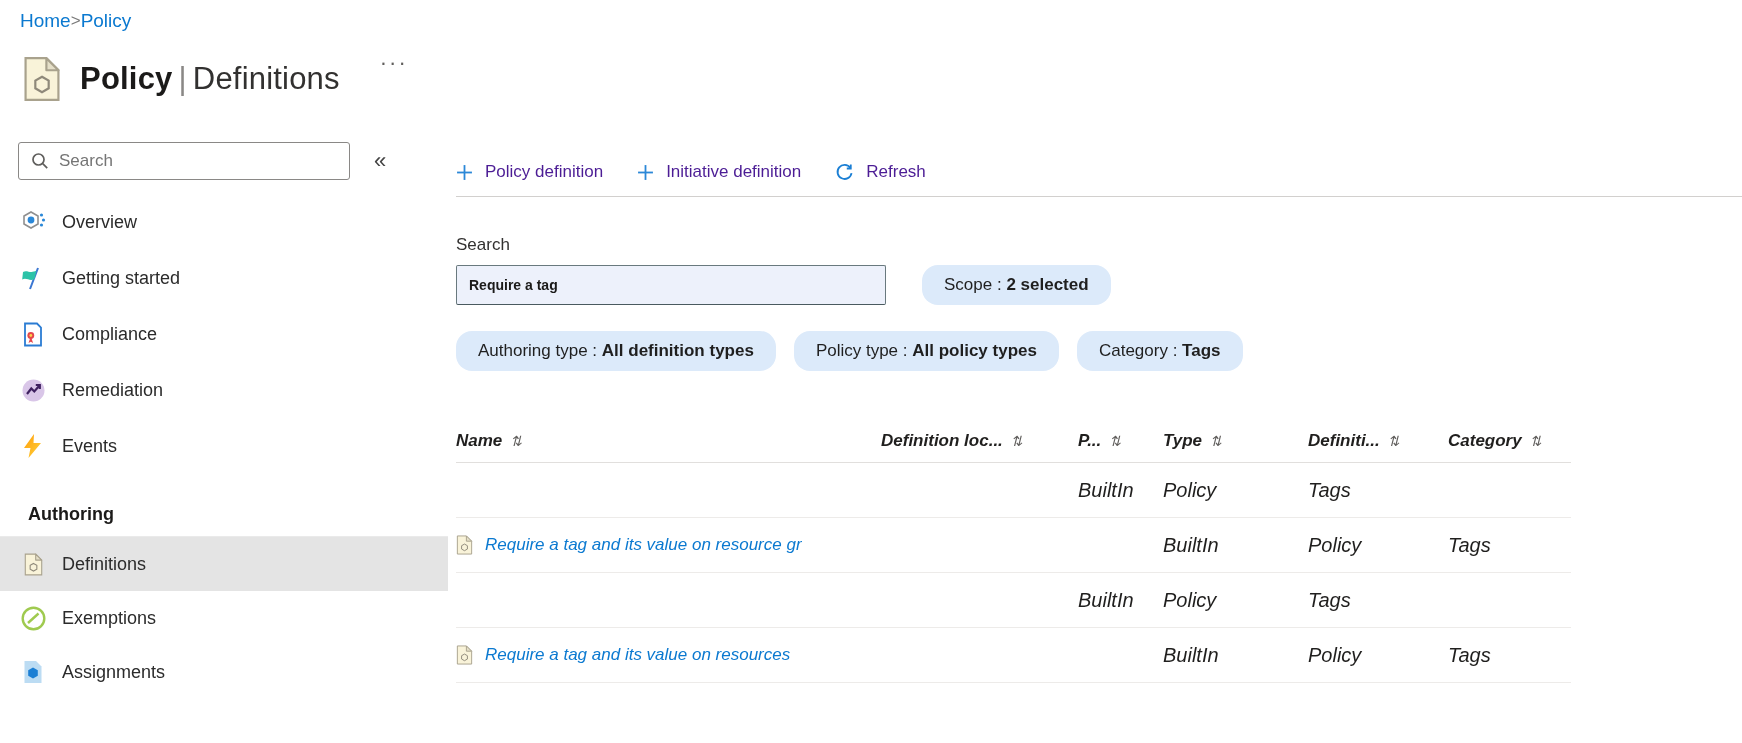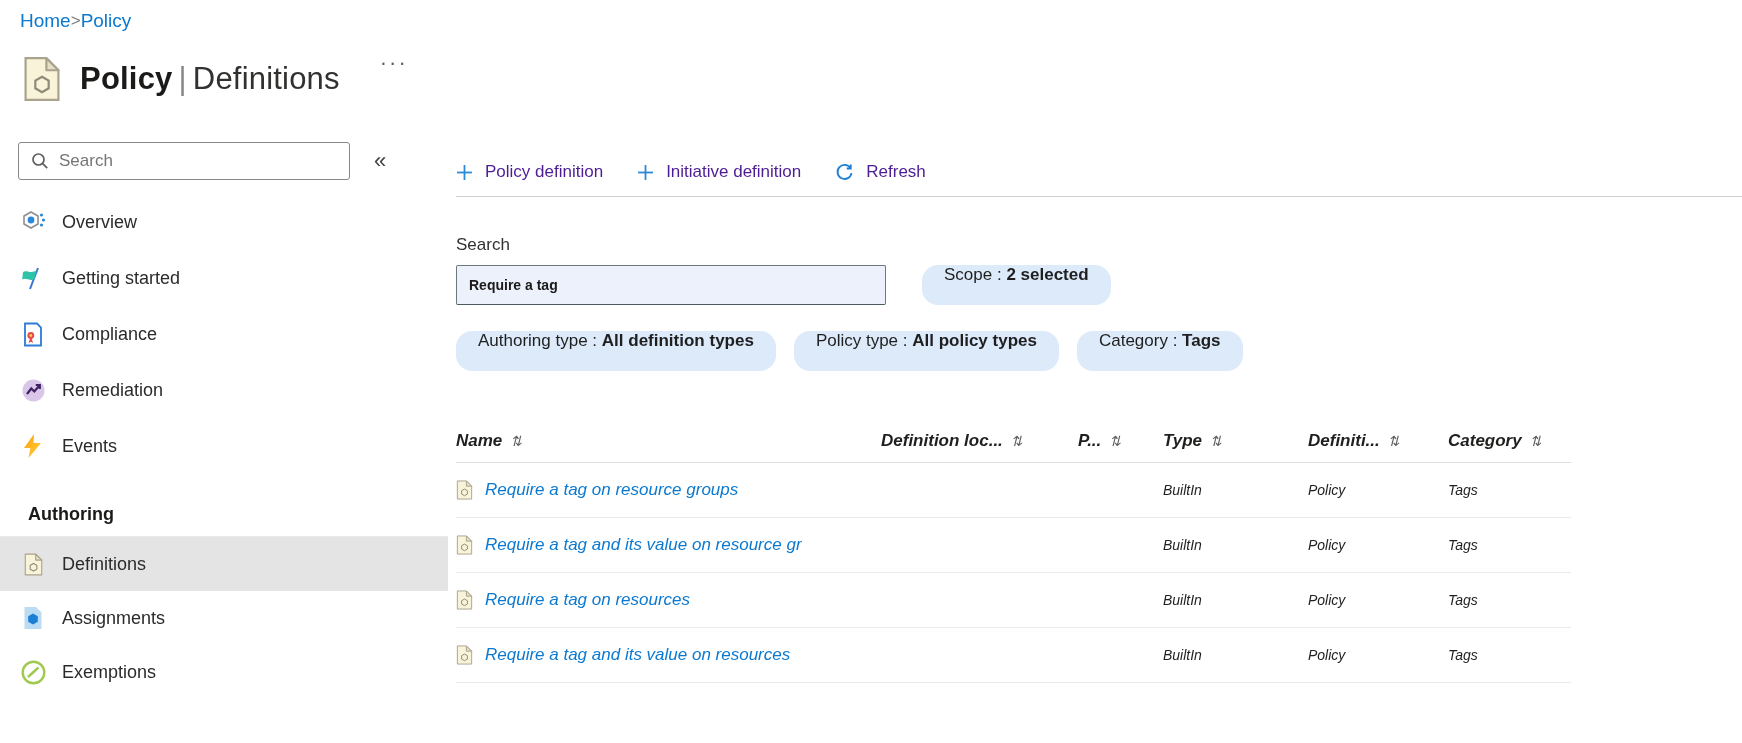--- a/index.html
+++ b/index.html
@@ -44,36 +44,36 @@
   .main { flex:1; padding:32px 0 0 8px; }
   .toolbar { display:flex; align-items:center; height:48px; gap:34px; }
   .tb-btn { display:flex; align-items:center; gap:12px; font-size:17px; color:#4c1d95; cursor:pointer; }
   .toolbar-divider { border-top:1px solid #d2d0ce; margin-right:0; }
 
   .search-label { margin-top:38px; font-size:17px; color:#323130; }
   .filter-row1 { display:flex; align-items:center; margin-top:10px; gap:36px; }
   .filter-search { width:430px; height:40px; border:1px solid #69797e; border-bottom-color:#4a5a5f; border-radius:2px;
      background:#edf1fb; font-size:14px; color:#1b1a19; padding:4px 12px; outline:none;
      font-family:"Liberation Sans", sans-serif;font-weight:bold; }
-  .pill { display:inline-flex; height:40px; padding:0 22px; border-radius:16px;
+  .pill { display:inline-flex; align-items:center; height:40px; padding:12px 22px; border-radius:16px;
      background:#dceafa; font-size:17px; color:#1f1f1f; cursor:pointer; white-space:nowrap; }
   .pill b { font-weight:700; }
   .filter-row2 { display:flex; align-items:center; margin-top:26px; gap:18px; }
 
   
   .grid-row { display:grid; grid-template-columns:425px 197px 85px 145px 140px 123px; align-items:center; }
   .tbl { margin-top:56px; width:1115px;font-style:italic; }
   .tbl-head { height:36px; border-bottom:1px solid #e1dfdd; padding-bottom:8px; }
   .th { font-size:17px; font-weight:700; color:#201f1e; display:flex; align-items:center; gap:8px; cursor:pointer; }
   .sort { font-size:14px; color:#605e5c; font-weight:400; }
   .tbl-row { height:55px; border-bottom:1px solid #edebe9; cursor:pointer; }
   .name-cell { display:flex; align-items:center; gap:12px; overflow:hidden; }
   .row-icon { width:17px; height:20px; flex:0 0 17px; }
   .name-link { color:#0b79d0; font-size:17px; text-decoration:none; white-space:nowrap; overflow:hidden; cursor:pointer; }
-  .cell { font-size:14px; color:#201f1e; }
+  .cell { font-size:20px; color:#201f1e; }
 </style>
 </head>
 <body>
 
 <svg width="0" height="0" style="position:absolute">
   <defs>
     <g id="policy-doc">
       <path d="M2 2 H21 L32 13 V40 H2 Z" fill="#f9f3d9" stroke="#a9a28d" stroke-width="2"></path>
       <path d="M21 2 V13 H32 Z" fill="#e5dfc8" stroke="#a9a28d" stroke-width="2" stroke-linejoin="round"></path>
       <polygon points="17,19 23.1,22.5 23.1,29.5 17,33 10.9,29.5 10.9,22.5" fill="none" stroke="#8f897a" stroke-width="2"></polygon>
@@ -173,35 +173,35 @@
       <div class="nav-item selected">
         <span class="ic">
           <svg width="19" height="23" viewBox="0 0 34 42">
               <use href="#policy-doc"></use>
             </svg>
         </span>
         <span class="lbl">Definitions</span>
       </div>
       <div class="nav-item tall">
         <span class="ic">
+          <svg width="25" height="25" viewBox="0 0 25 25">
+            <circle cx="12.5" cy="12.5" r="10.8" fill="#fff" stroke="#9fca4f" stroke-width="2.4"></circle>
+            <line x1="7" y1="17" x2="17.5" y2="7.5" stroke="#9fca4f" stroke-width="2.4"></line>
+          </svg>
+        </span>
+        <span class="lbl">Exemptions</span>
+      </div>
+      <div class="nav-item tall">
+        <span class="ic">
           <svg width="20" height="24" viewBox="0 0 20 24">
             <path d="M1.5 1 H13 L18.5 6.5 V23 H1.5 Z" fill="#bcdcf3"></path>
             <polygon points="10,7.5 14.8,10.3 14.8,15.7 10,18.5 5.2,15.7 5.2,10.3" fill="#1b7fd4"></polygon>
           </svg>
         </span>
         <span class="lbl">Assignments</span>
-      </div>
-      <div class="nav-item tall">
-        <span class="ic">
-          <svg width="25" height="25" viewBox="0 0 25 25">
-            <circle cx="12.5" cy="12.5" r="10.8" fill="#fff" stroke="#9fca4f" stroke-width="2.4"></circle>
-            <line x1="7" y1="17" x2="17.5" y2="7.5" stroke="#9fca4f" stroke-width="2.4"></line>
-          </svg>
-        </span>
-        <span class="lbl">Exemptions</span>
       </div>
     </div>
   </div>
 
   <div class="main">
     <div class="toolbar">
       <div class="tb-btn">
         <svg width="17" height="17" viewBox="0 0 16 16">
           <line x1="8" y1="1" x2="8" y2="15" stroke="#2b88d8" stroke-width="1.7"></line>
           <line x1="1" y1="8" x2="15" y2="8" stroke="#2b88d8" stroke-width="1.7"></line>
@@ -276,26 +276,20 @@
           <span>Definiti...</span>
           <span class="sort">⇅</span>
         </div>
         <div class="th">
           <span>Category</span>
           <span class="sort">⇅</span>
         </div>
       </div>
 
       <div class="grid-row tbl-row">
-        <div class="name-cell">
-          <svg class="row-icon" viewBox="0 0 34 42">
-              <use href="#policy-doc"></use>
-            </svg>
-          <a class="name-link">Require a tag on resource groups</a>
-        </div>
         <div class="cell"></div>
         <div class="cell"></div>
         <div class="cell">BuiltIn</div>
         <div class="cell">Policy</div>
         <div class="cell">Tags</div>
       </div>
 
       <div class="grid-row tbl-row">
         <div class="name-cell">
           <svg class="row-icon" viewBox="0 0 34 42">
@@ -304,26 +298,20 @@
           <a class="name-link">Require a tag and its value on resource gr</a>
         </div>
         <div class="cell"></div>
         <div class="cell"></div>
         <div class="cell">BuiltIn</div>
         <div class="cell">Policy</div>
         <div class="cell">Tags</div>
       </div>
 
       <div class="grid-row tbl-row">
-        <div class="name-cell">
-          <svg class="row-icon" viewBox="0 0 34 42">
-              <use href="#policy-doc"></use>
-            </svg>
-          <a class="name-link">Require a tag on resources</a>
-        </div>
         <div class="cell"></div>
         <div class="cell"></div>
         <div class="cell">BuiltIn</div>
         <div class="cell">Policy</div>
         <div class="cell">Tags</div>
       </div>
 
       <div class="grid-row tbl-row">
         <div class="name-cell">
           <svg class="row-icon" viewBox="0 0 34 42">

